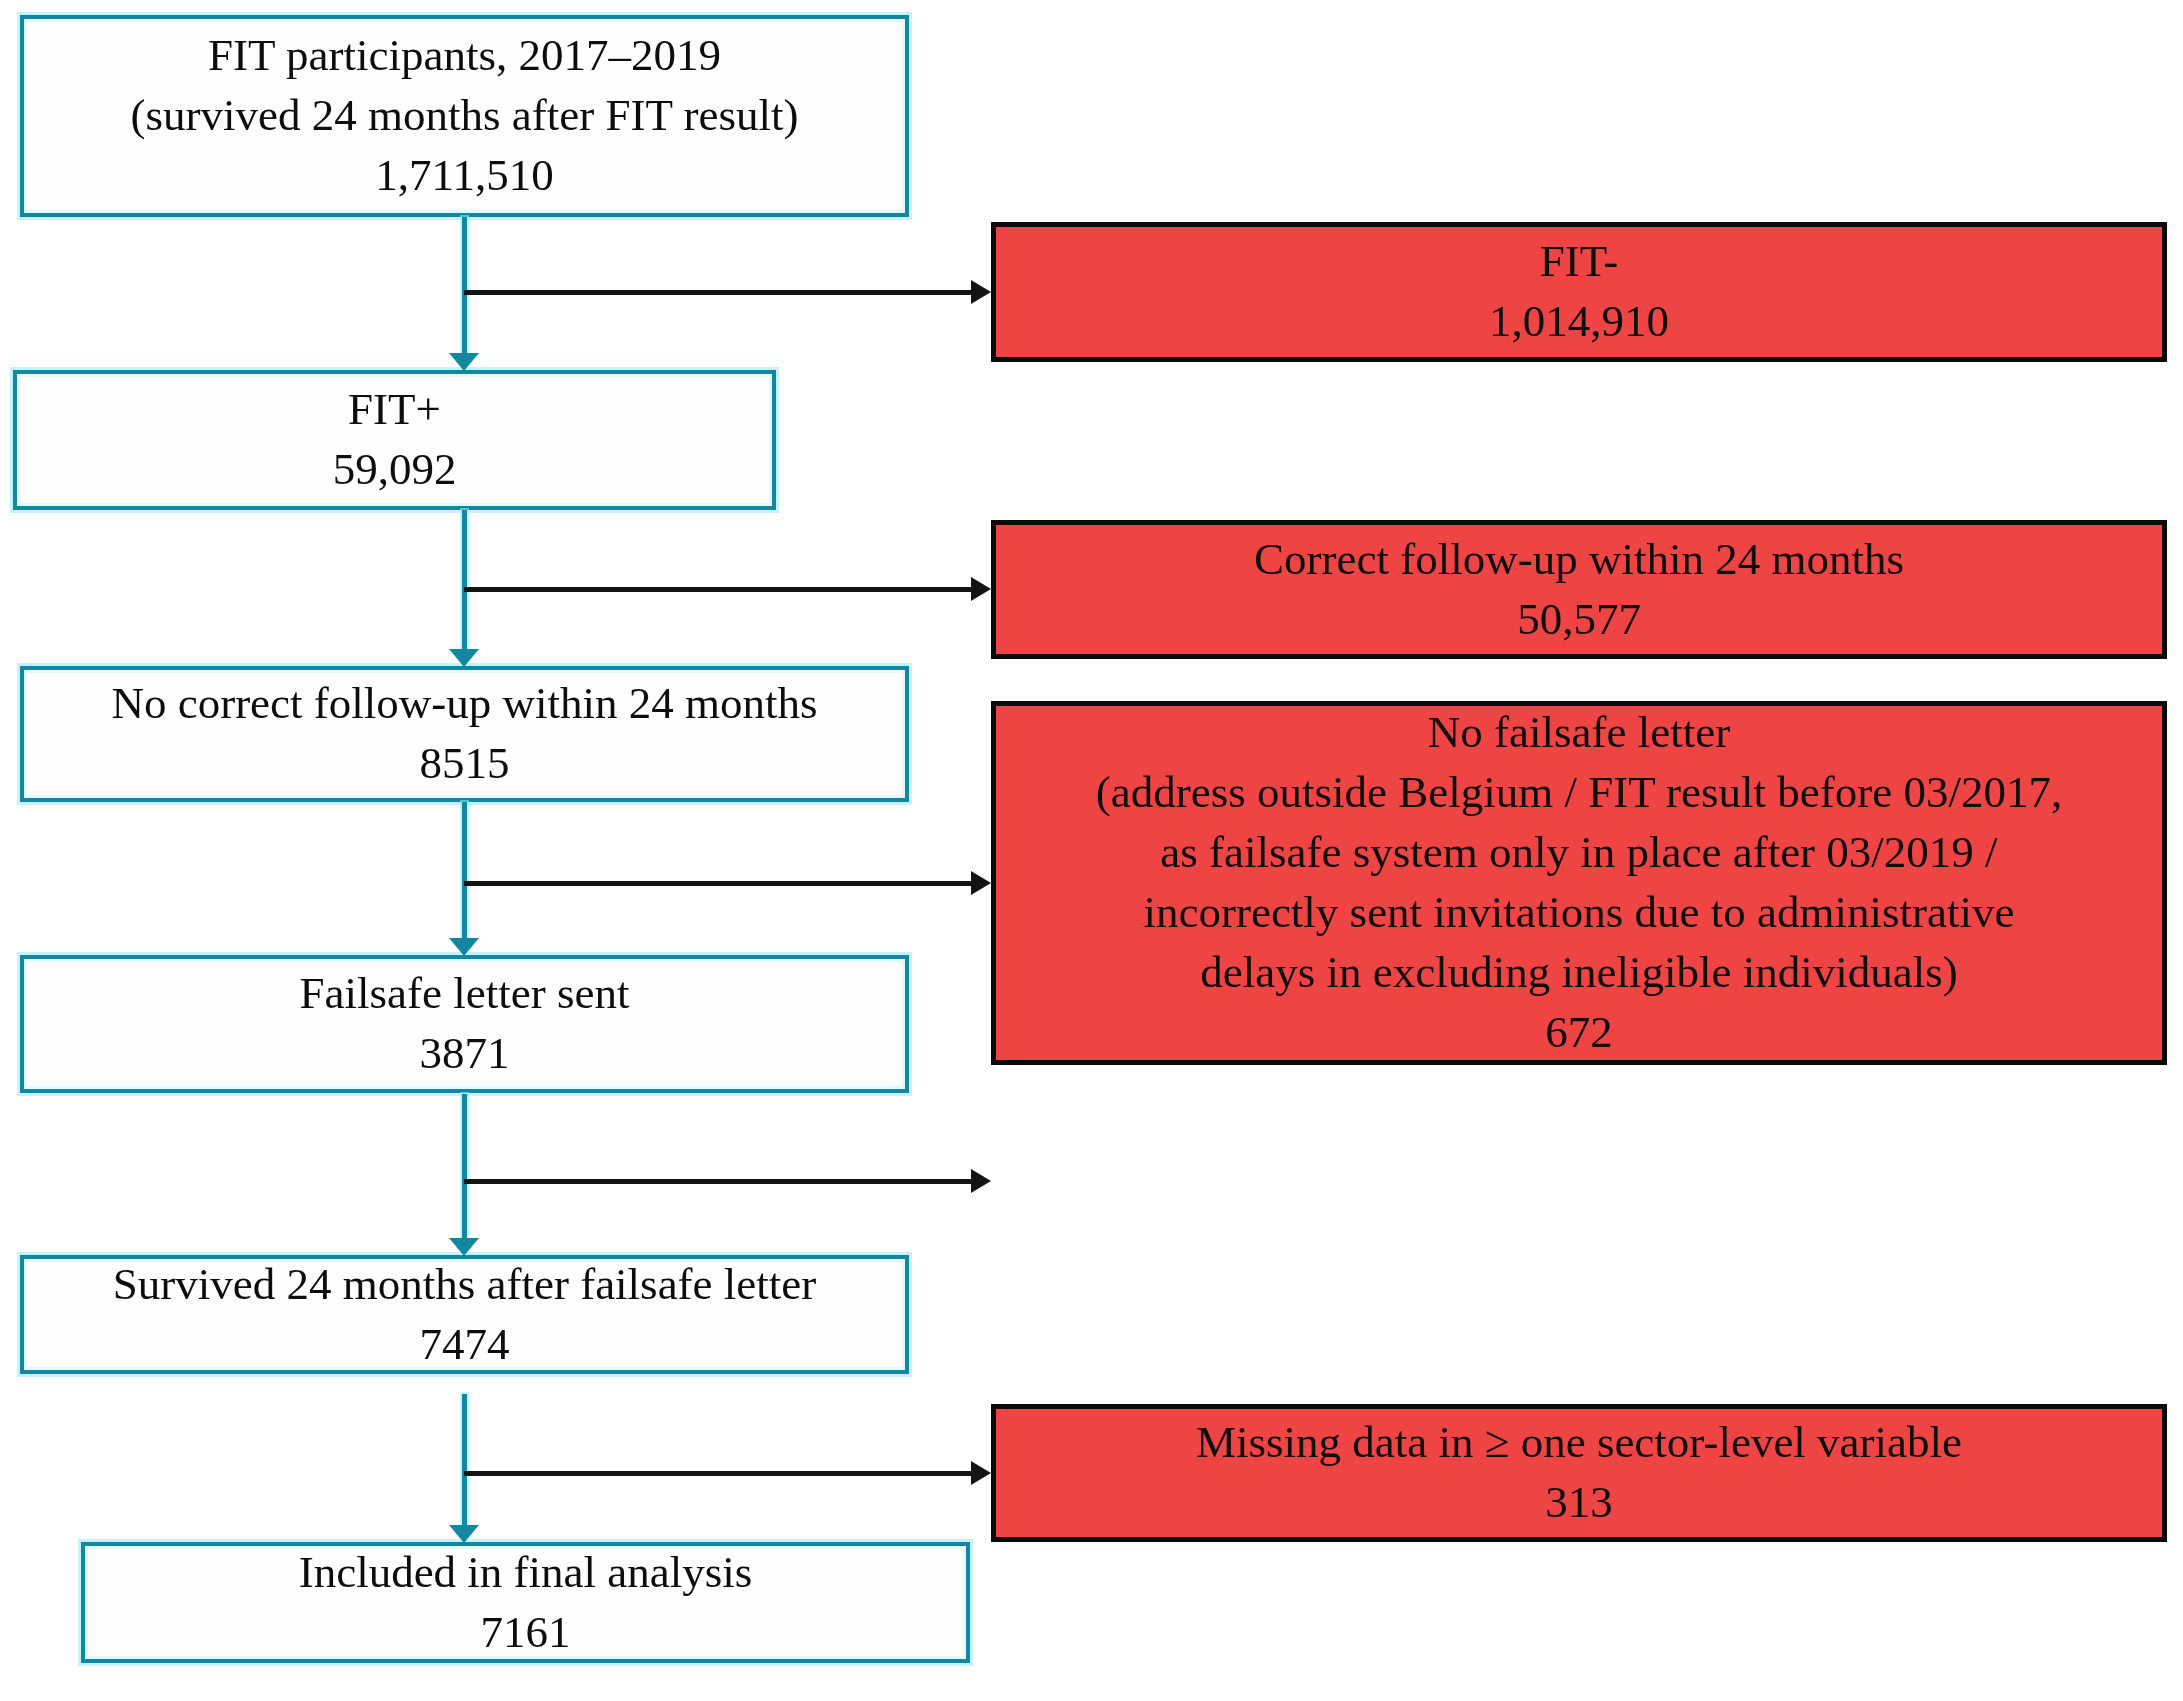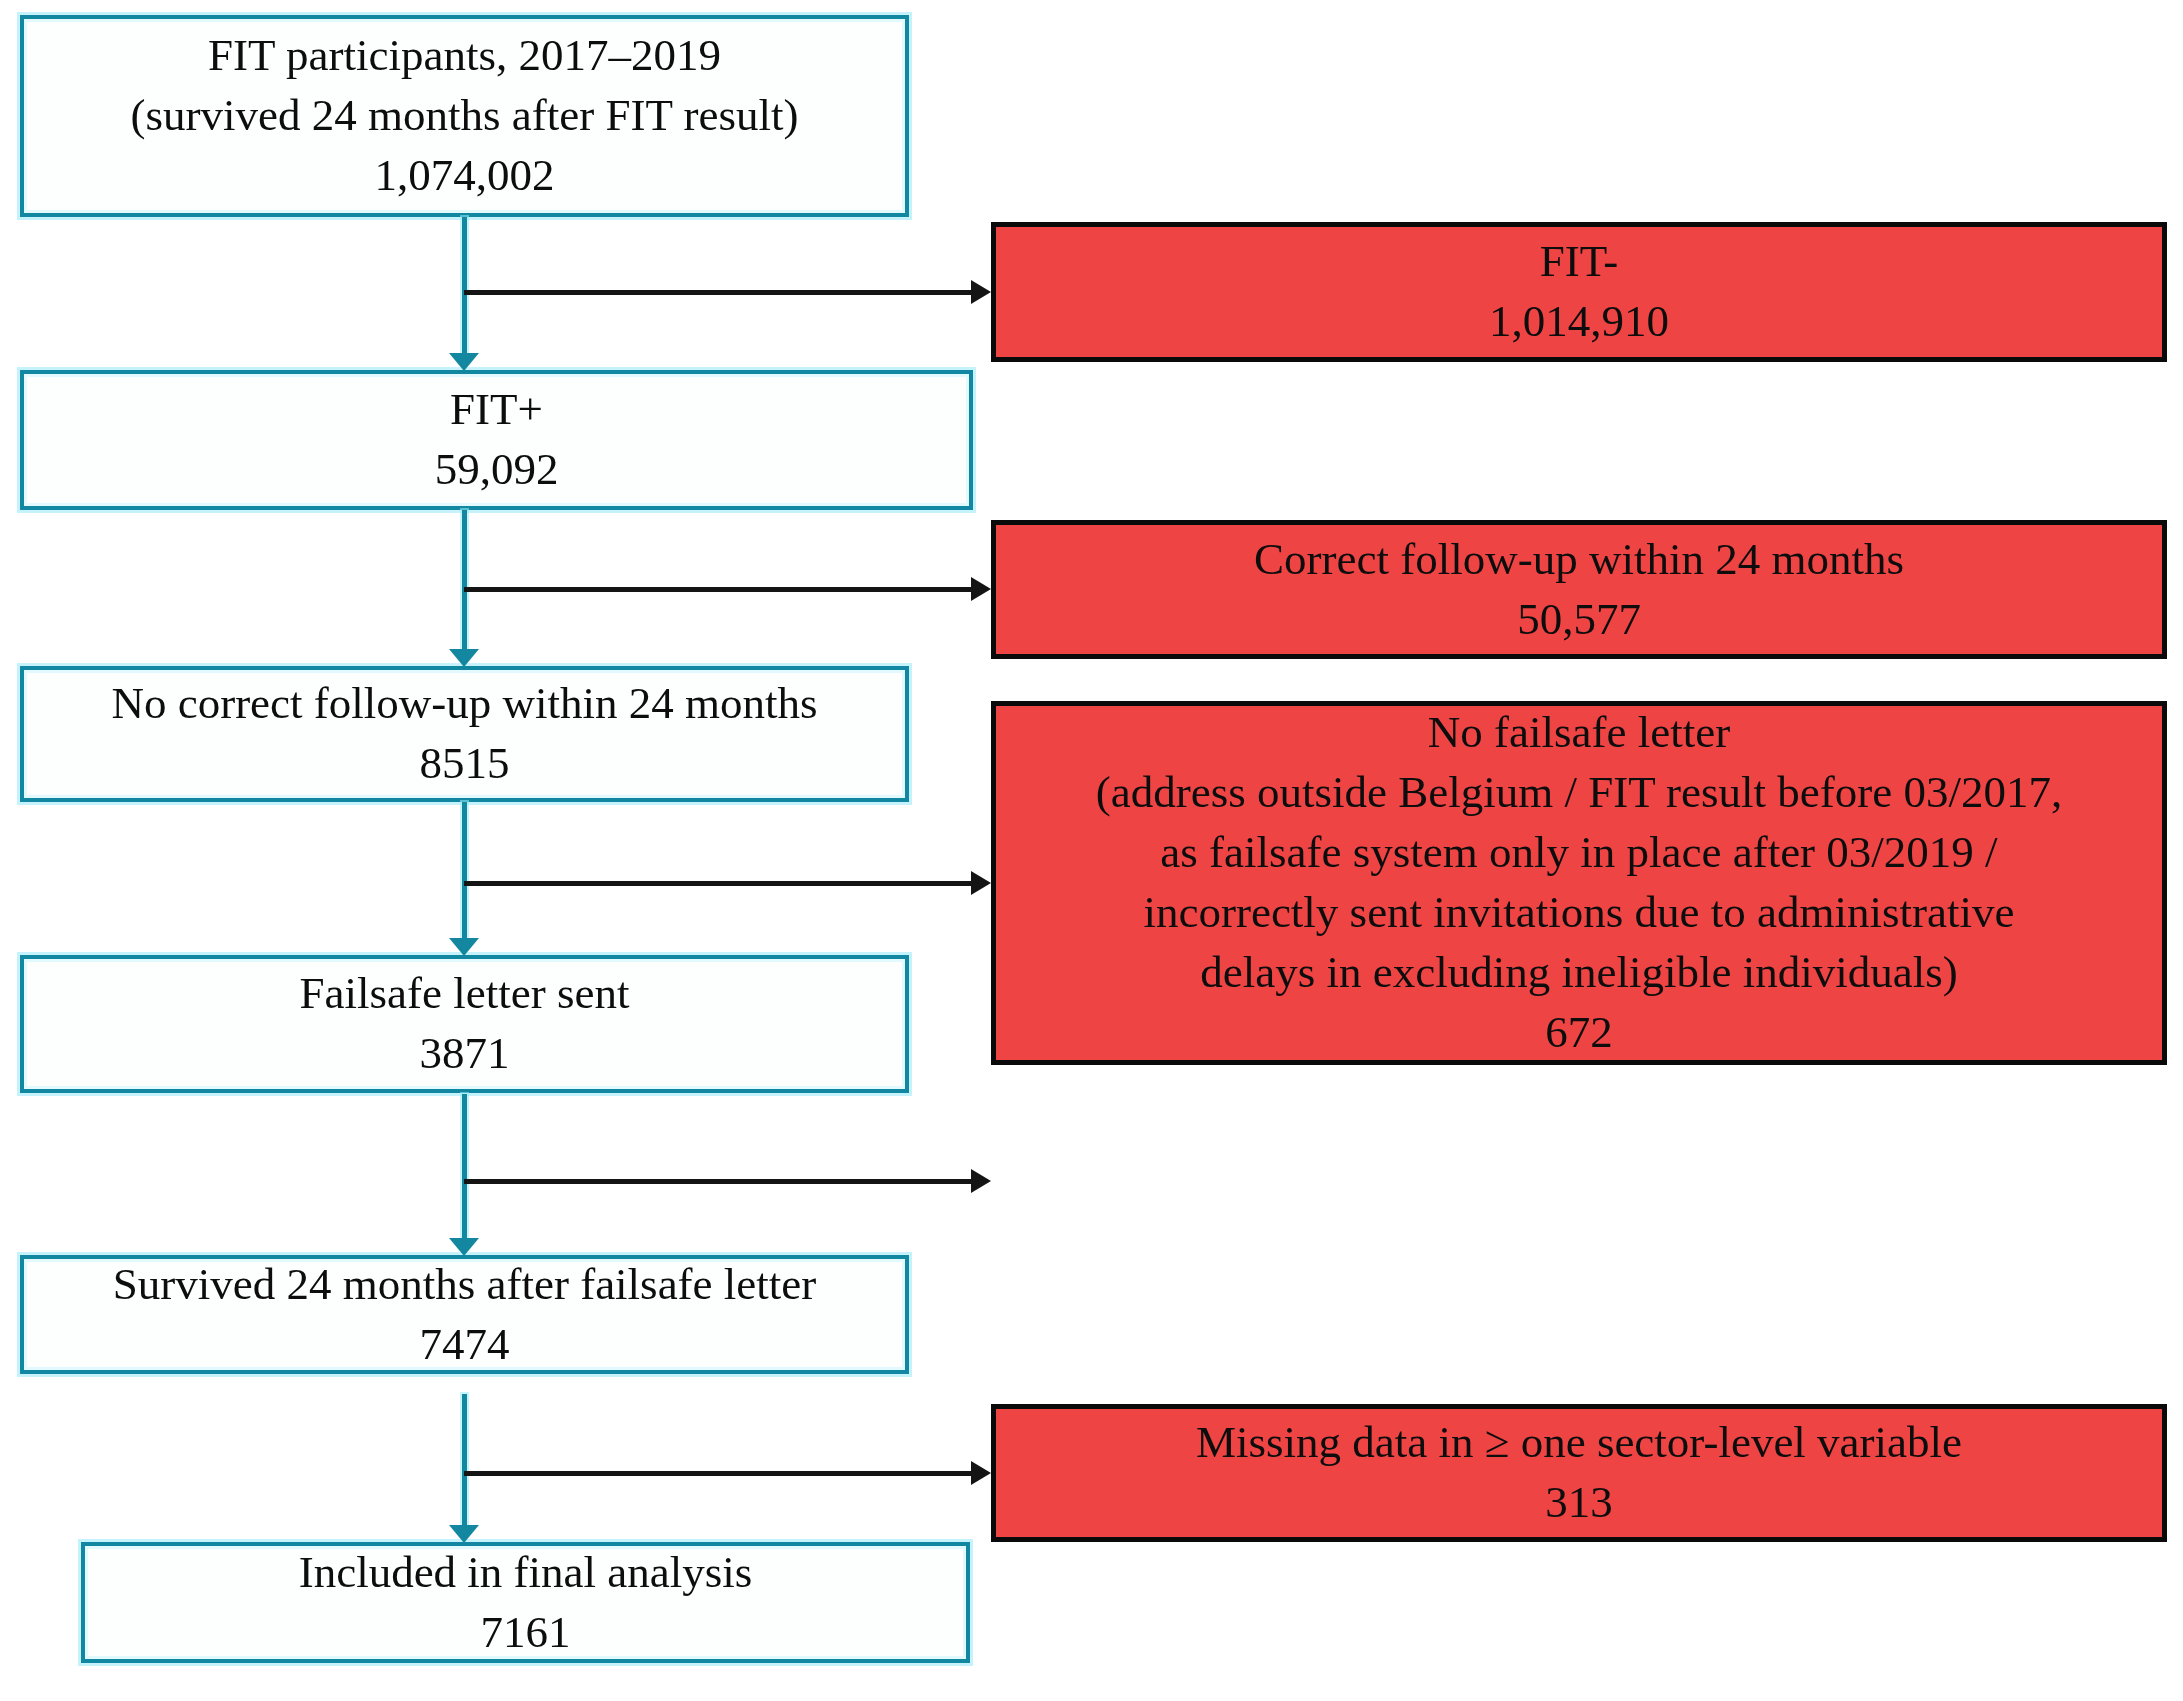--- a/index.html
+++ b/index.html
@@ -31,21 +31,21 @@
     background: #fdfefe;
     box-shadow: 0 0 0 3px #c6f3fb, inset 0 0 0 3px #e2fafd;
   }
   .box.black {
     border: 5px solid #0a0a0a;
     background: #ef4444;
   }
 
   
   .l1 { left: 20px;  top: 15px;   width: 889px; height: 202px; }
-  .l2 { left: 20px;  top: 370px;  width: 953px; height: 140px; }
+  .l2 { left: 13px;  top: 370px;  width: 763px; height: 140px; }
   .l3 { left: 20px;  top: 666px; width: 889px; height: 136px; }
   .l4 { left: 20px;  top: 955px; width: 889px; height: 138px; }
   .l5 { left: 20px;  top: 1255px; width: 889px; height: 119px; }
   .l6 { left: 37px;  top: 1542px; width: 889px; height: 121px; margin-left: 44px; }
 
   
   .r1 { left: 991px; top: 222px;  width: 1176px; height: 140px; }
   .r2 { left: 991px; top: 520px; width: 1176px; height: 139px; }
   .r3 { left: 991px; top: 701px; width: 1176px; height: 364px; }
   .r4 { left: 991px; top: 1112px; width: 1176px; height: 138px; }
@@ -107,21 +107,21 @@
   .hh4 { top: 1169px; }
   .hh5 { top: 1461px; }
 </style>
 </head>
 <body>
 
 <div class="canvas">
 
   <div class="box teal l1">FIT participants, 2017–2019
 (survived 24 months after FIT result)
-1,074,002</div>
+1,711,510</div>
   <div class="box teal l2">FIT+
 59,092</div>
   <div class="box teal l3">No correct follow-up within 24 months
 8515</div>
   <div class="box teal l4">Failsafe letter sent
 3871</div>
   <div class="box teal l5">Survived 24 months after failsafe letter
 7474</div>
   <div class="box teal l6">Included in final analysis
 7161</div>

